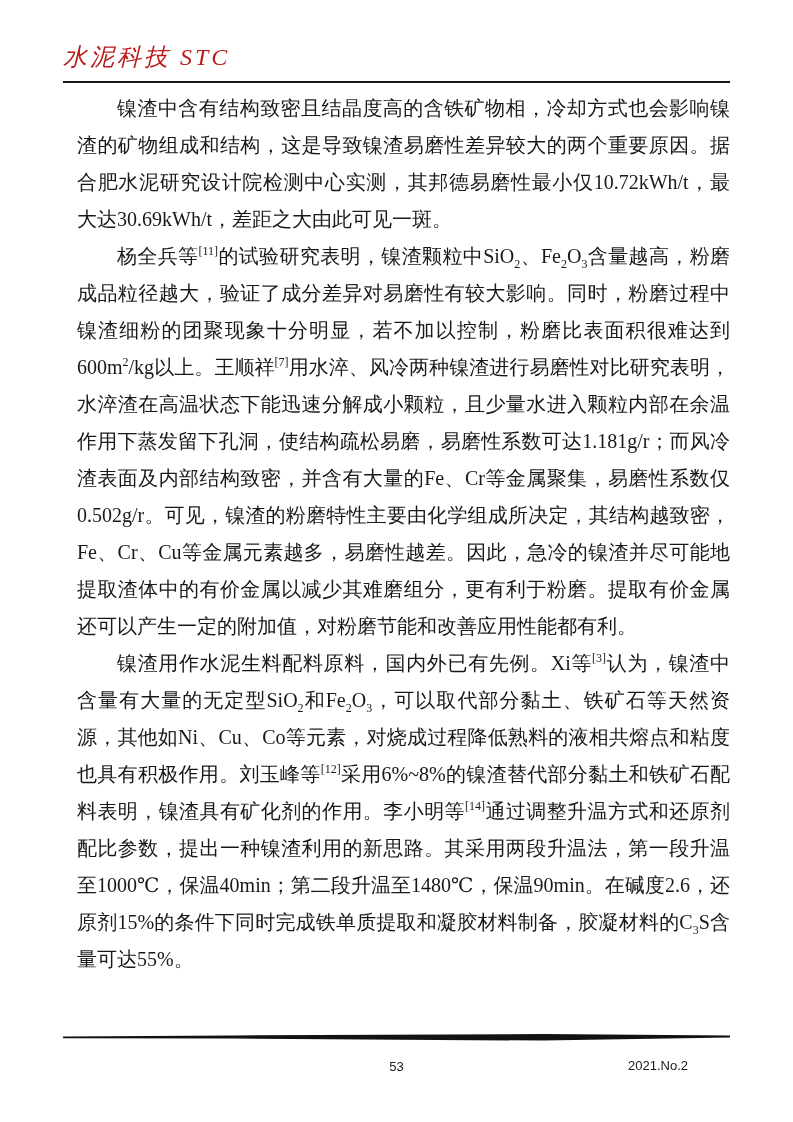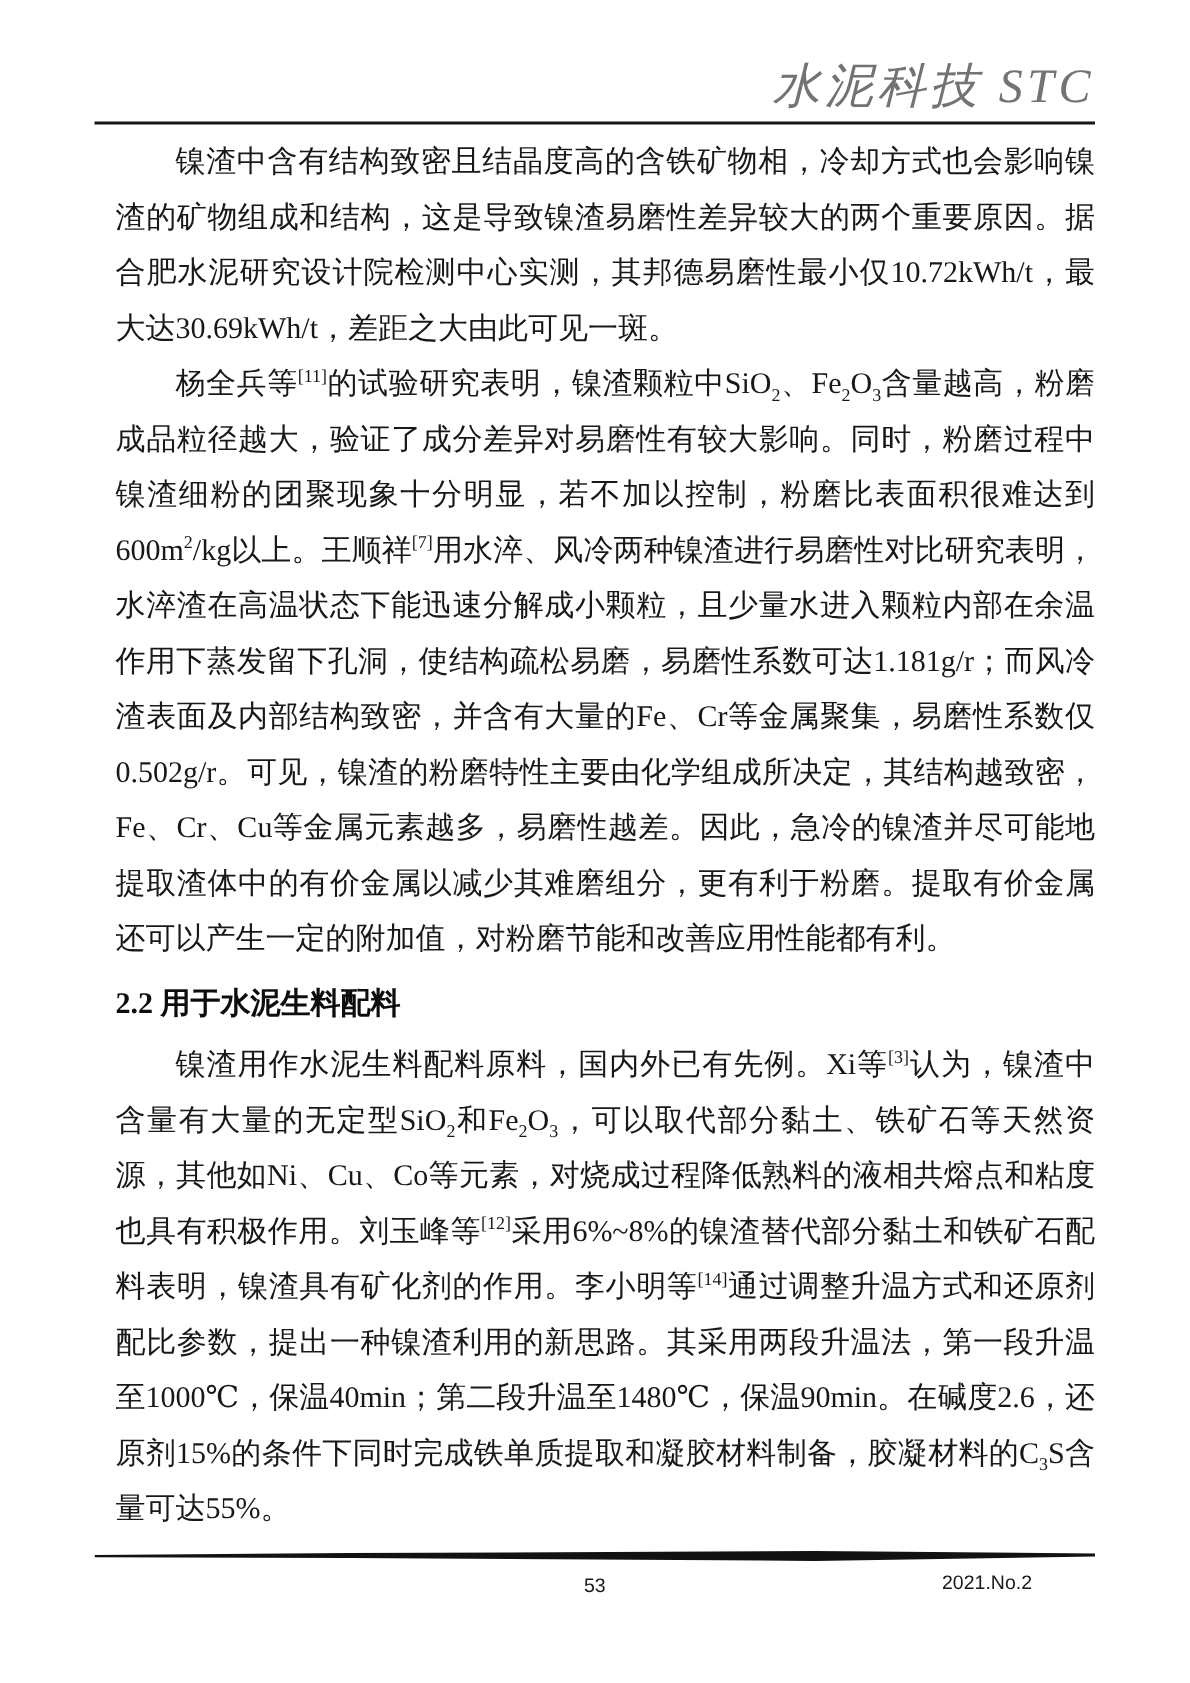--- a/index.html
+++ b/index.html
@@ -10,26 +10,26 @@
     height: 1122px;
     background: #ffffff;
     overflow: hidden;
     font-family: "Liberation Serif", "DejaVu Serif", serif;
     color: #181818;
   }
   .journal-header {
     padding: 40px 63px 0 63px;
   }
   .journal-title {
-    text-align: right;
-    font-size: 32px;
+    text-align: left;
+    font-size: 24px;
     font-style: italic;
     letter-spacing: 3px;
     line-height: 34px;
-    color: #737373;
+    color: #b91c1c;
   }
   .header-rule {
     margin-top: 7px;
     height: 2px;
     background: #151515;
   }
   .body-text {
     margin: 7px 63px 0 77px;
     font-size: 20px;
     line-height: 37px;
@@ -73,42 +73,41 @@
     position: relative;
     height: 20px;
     font-family: "Liberation Sans", "DejaVu Sans", sans-serif;
     font-size: 13px;
     color: #1a1a1a;
   }
   .page-number {
     position: absolute;
     left: 50%;
     transform: translateX(-50%);
-    top: 8px;
+    top: 18px;
   }
   .issue-number {
     position: absolute;
     right: 42px;
-    top: 6px;
+    top: 17px;
   }
 </style>
 </head>
 <body>
 
 <div class="page">
 
   <div class="journal-header">
     <div class="journal-title">水泥科技 STC</div>
     <div class="header-rule"></div>
   </div>
 
   <div class="body-text">
     <p class="para"><span>镍渣中含有结构致密且结晶度高的含铁矿物相，冷却方式也会影响镍渣的矿物组成和结构，这是导致镍渣易磨性差异较大的两个重要原因。据合肥水泥研究设计院检测中心实测，其邦德易磨性最小仅10.72kWh/t，最大达30.69kWh/t，差距之大由此可见一斑。</span></p>
     <p class="para"><span>杨全兵等</span><sup>[11]</sup><span>的试验研究表明，镍渣颗粒中SiO</span><sub>2</sub><span>、Fe</span><sub>2</sub><span>O</span><sub>3</sub><span>含量越高，粉磨成品粒径越大，验证了成分差异对易磨性有较大影响。同时，粉磨过程中镍渣细粉的团聚现象十分明显，若不加以控制，粉磨比表面积很难达到600m</span><sup>2</sup><span>/kg以上。王顺祥</span><sup>[7]</sup><span>用水淬、风冷两种镍渣进行易磨性对比研究表明，水淬渣在高温状态下能迅速分解成小颗粒，且少量水进入颗粒内部在余温作用下蒸发留下孔洞，使结构疏松易磨，易磨性系数可达1.181g/r；而风冷渣表面及内部结构致密，并含有大量的Fe、Cr等金属聚集，易磨性系数仅0.502g/r。可见，镍渣的粉磨特性主要由化学组成所决定，其结构越致密，Fe、Cr、Cu等金属元素越多，易磨性越差。因此，急冷的镍渣并尽可能地提取渣体中的有价金属以减少其难磨组分，更有利于粉磨。提取有价金属还可以产生一定的附加值，对粉磨节能和改善应用性能都有利。</span></p>
-    <h2 class="section-heading">2.2 用于水泥生料配料</h2>
     <p class="para"><span>镍渣用作水泥生料配料原料，国内外已有先例。Xi等</span><sup>[3]</sup><span>认为，镍渣中含量有大量的无定型SiO</span><sub>2</sub><span>和Fe</span><sub>2</sub><span>O</span><sub>3</sub><span>，可以取代部分黏土、铁矿石等天然资源，其他如Ni、Cu、Co等元素，对烧成过程降低熟料的液相共熔点和粘度也具有积极作用。刘玉峰等</span><sup>[12]</sup><span>采用6%~8%的镍渣替代部分黏土和铁矿石配料表明，镍渣具有矿化剂的作用。李小明等</span><sup>[14]</sup><span>通过调整升温方式和还原剂配比参数，提出一种镍渣利用的新思路。其采用两段升温法，第一段升温至1000℃，保温40min；第二段升温至1480℃，保温90min。在碱度2.6，还原剂15%的条件下同时完成铁单质提取和凝胶材料制备，胶凝材料的C</span><sub>3</sub><span>S含量可达55%。</span></p>
   </div>
 
   <div class="footer">
     <svg class="footer-rule" viewBox="0 0 667 7" preserveAspectRatio="none">
       <polygon points="0,2.6 170,1.4 480,0 667,1.6 667,3.6 480,6.6 170,4.6 0,4.2" fill="#121212"></polygon>
     </svg>
     <div class="footer-row">
       <span class="page-number">53</span>
       <span class="issue-number">2021.No.2</span>

